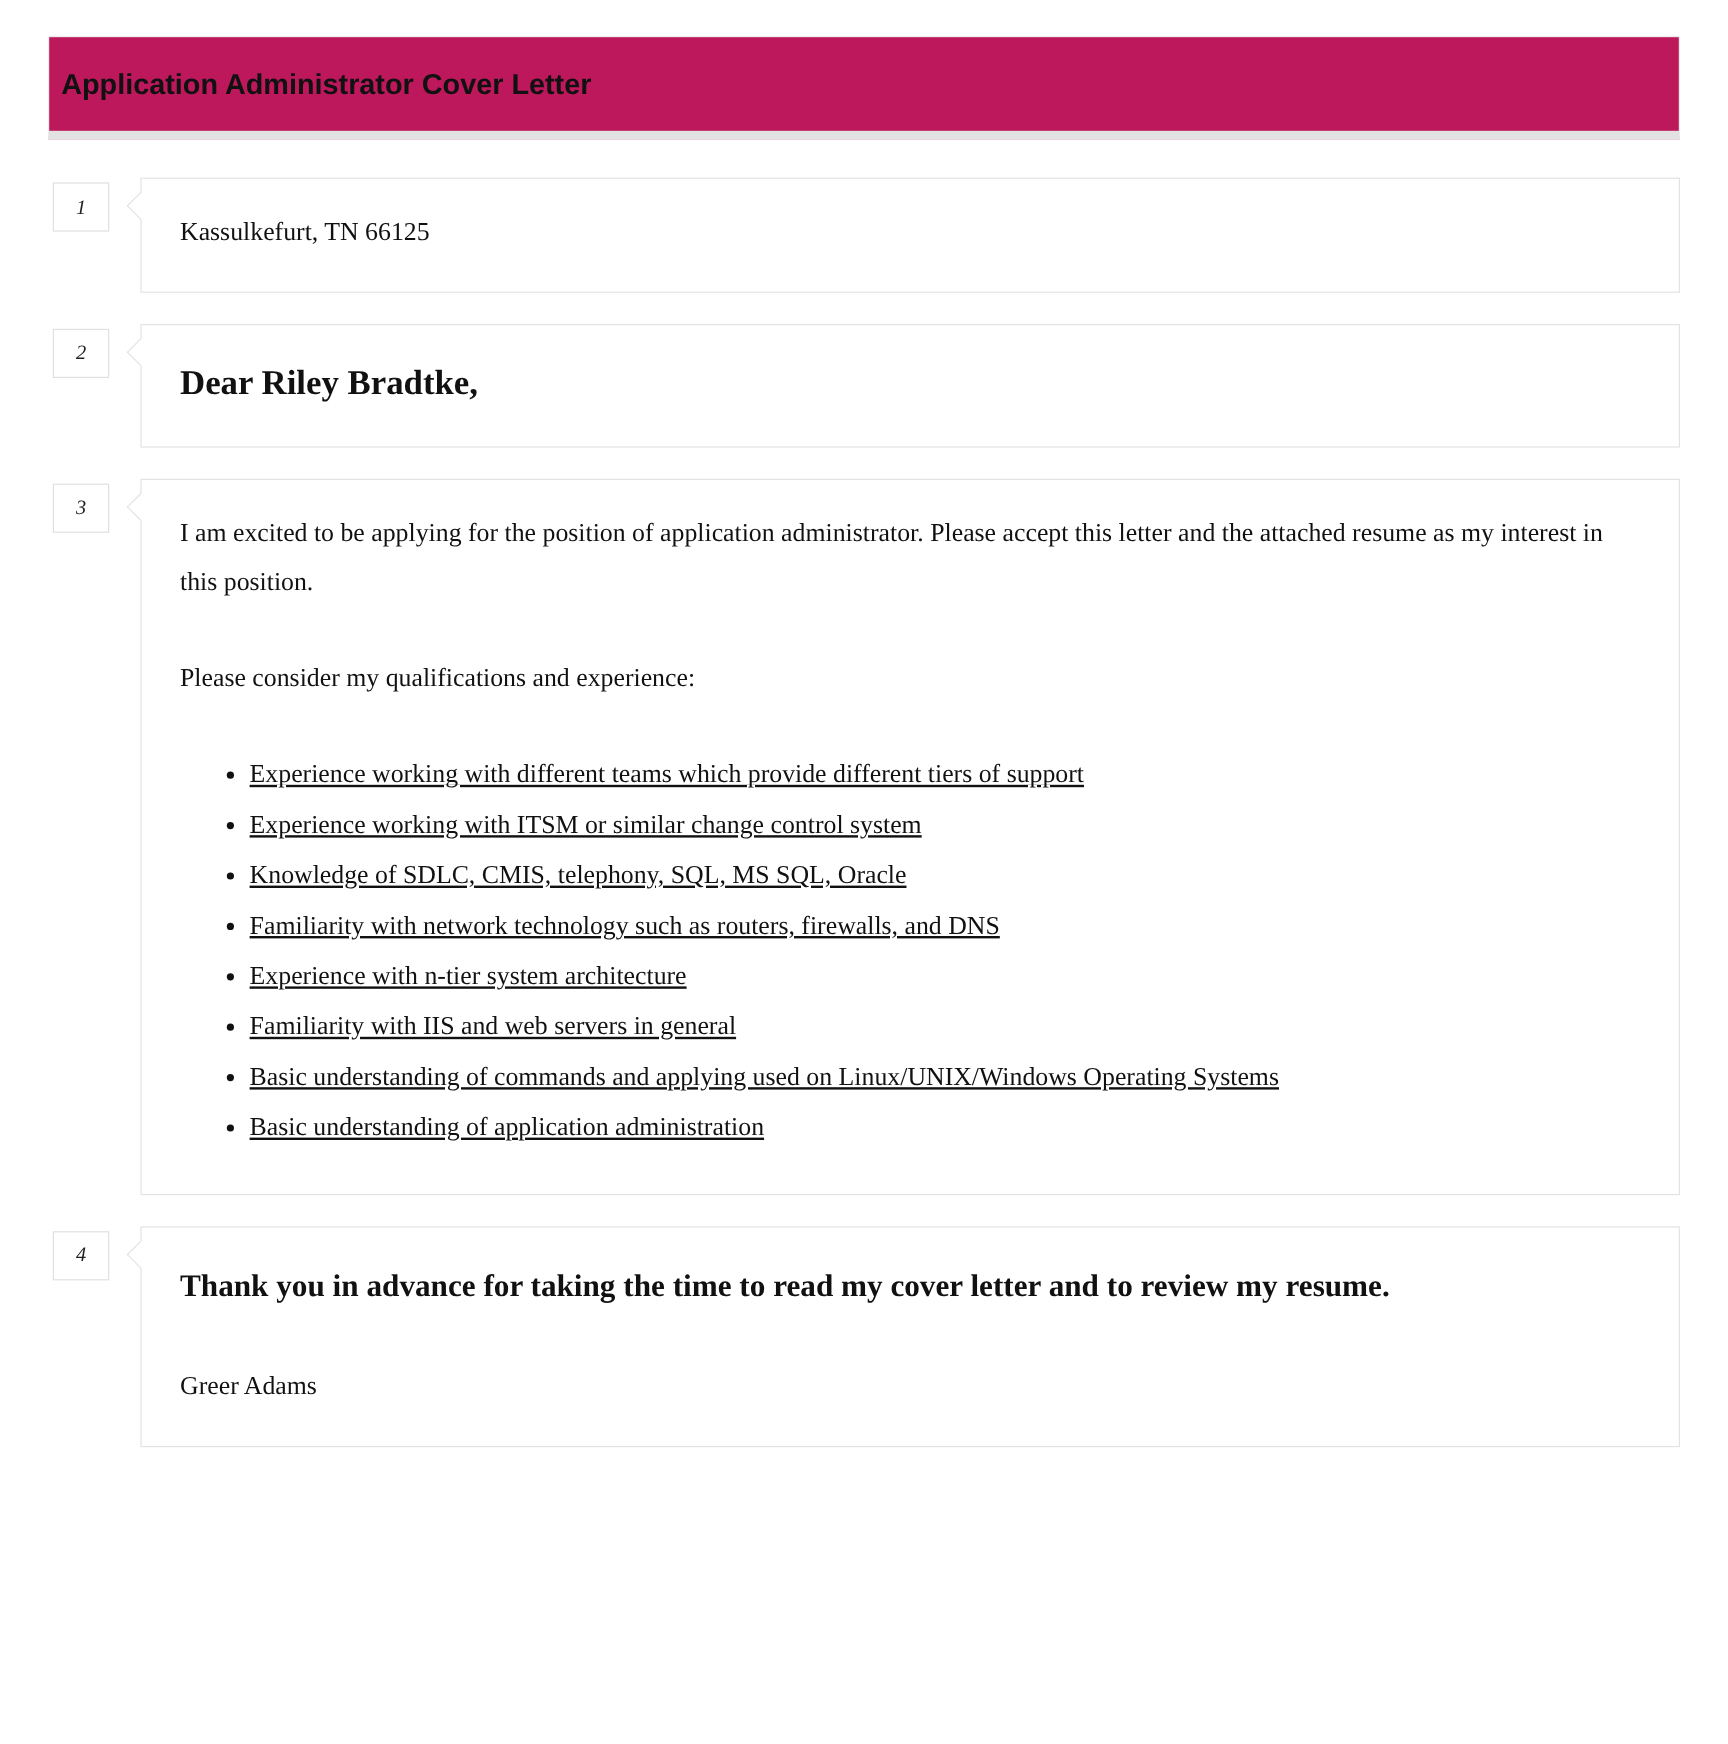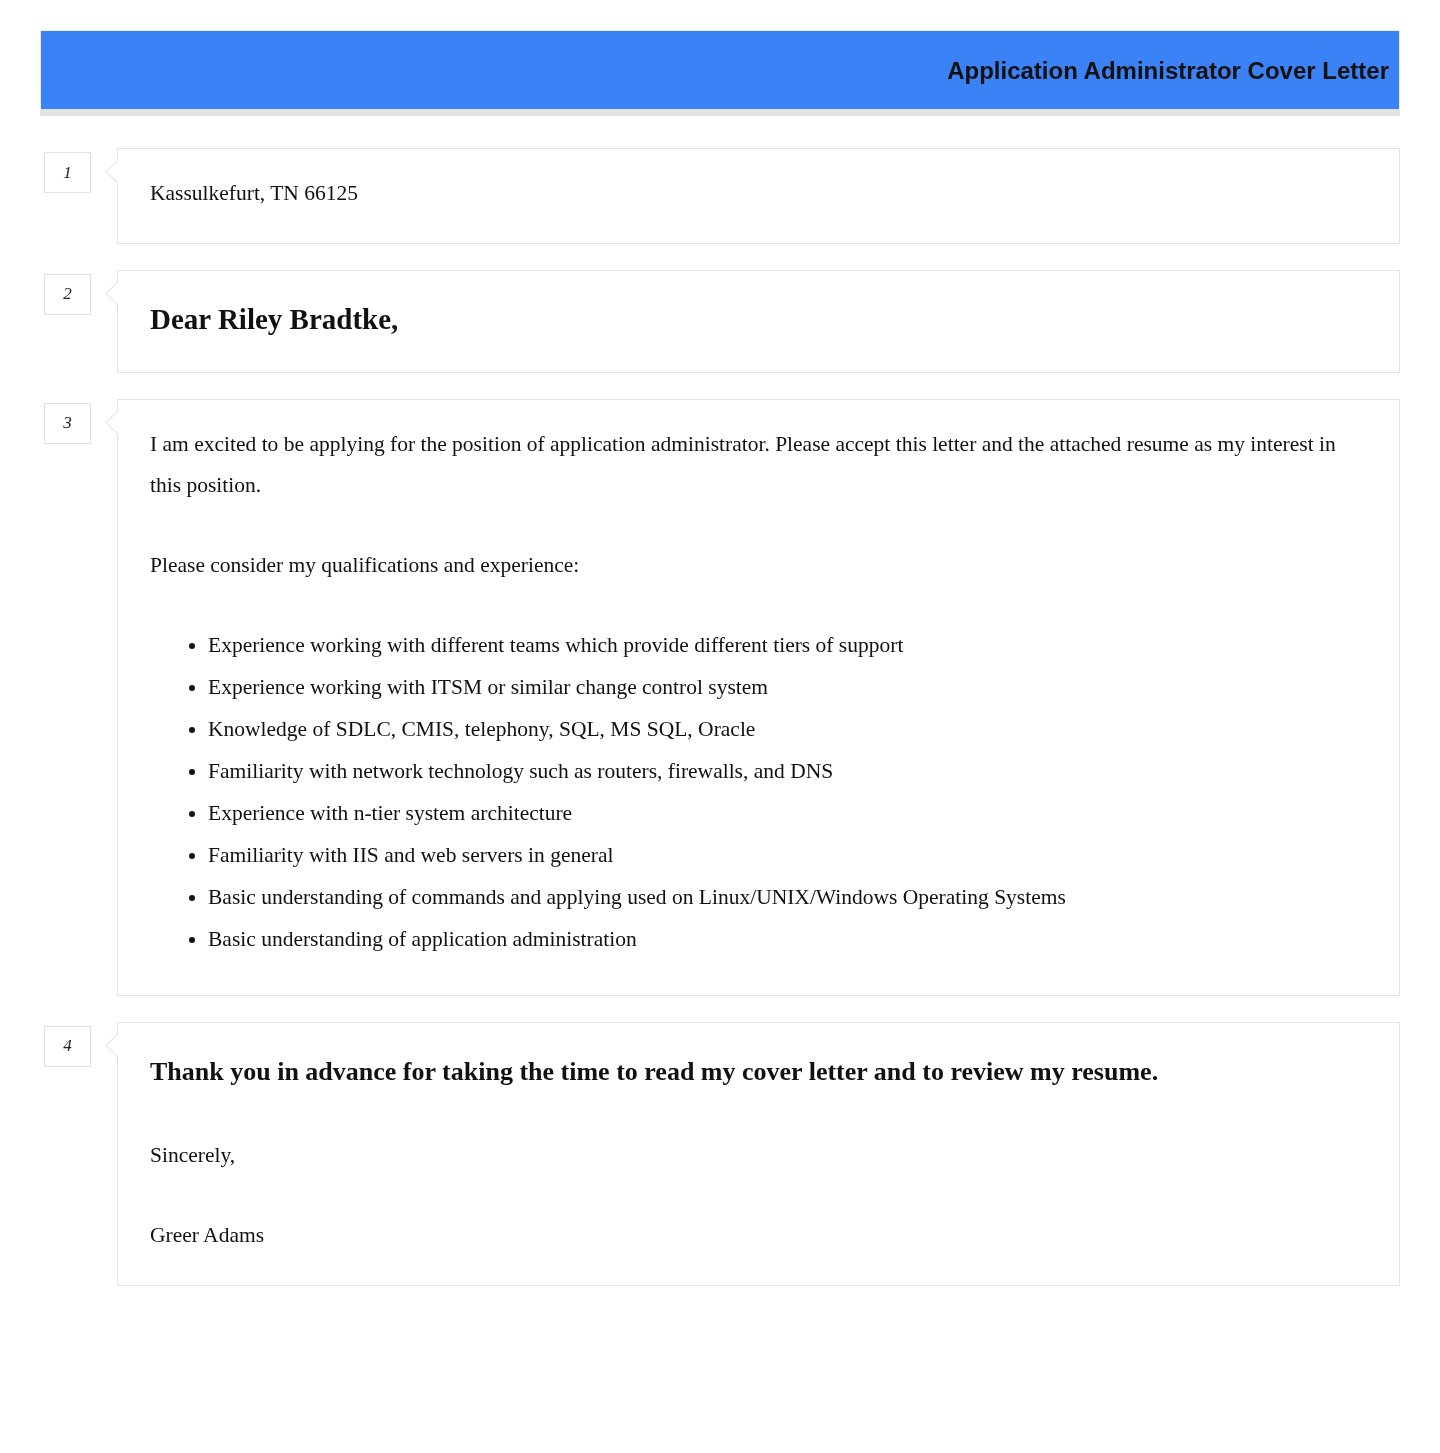--- a/index.html
+++ b/index.html
@@ -15,25 +15,25 @@
     min-height: 1453px;
     margin: 0 auto;
     background: #ffffff;
     position: relative;
     padding-top: 30px;
   }
 
   
   .header-box {
     margin: 0 40px;
-    background: #3b82f6;
+    background: #be185d;
     border: 1px solid #ececec;
     border-bottom: 7px solid #e2e2e2;
     padding: 26px 10px 24px 10px;
-    text-align: right;
+    text-align: left;
   }
   .header-title {
     font-family: "Liberation Sans", sans-serif;
     font-weight: bold;
     font-size: 24px;
     color: #111111;
   }
 
   
   .section {
@@ -96,20 +96,21 @@
   .para { margin-bottom: 38px; }
   .para:last-child { margin-bottom: 0; }
 
   ul.quals {
     margin: 2px 0 6px 0;
     padding-left: 58px;
   }
   ul.quals li {
     margin: 0;
     line-height: 1.95;
+    text-decoration: underline;
   }
 
   .closing-bold {
     font-weight: bold;
     font-size: 26px;
     margin-bottom: 38px;
   }
   .signoff { margin-bottom: 38px; }
   .signature { margin-bottom: 0; }
 </style>
@@ -159,20 +160,19 @@
       </ul>
     </div>
   </div>
 
   <div class="sec-gap-sm"></div>
 
   <div class="section">
     <div class="badge">4</div>
     <div class="content-box">
       <div class="closing-bold">Thank you in advance for taking the time to read my cover letter and to review my resume.</div>
-      <div class="signoff">Sincerely,</div>
       <div class="signature">Greer Adams</div>
     </div>
   </div>
 
   <div class="sec-gap"></div>
 
 </div>
 
 </body></html>

